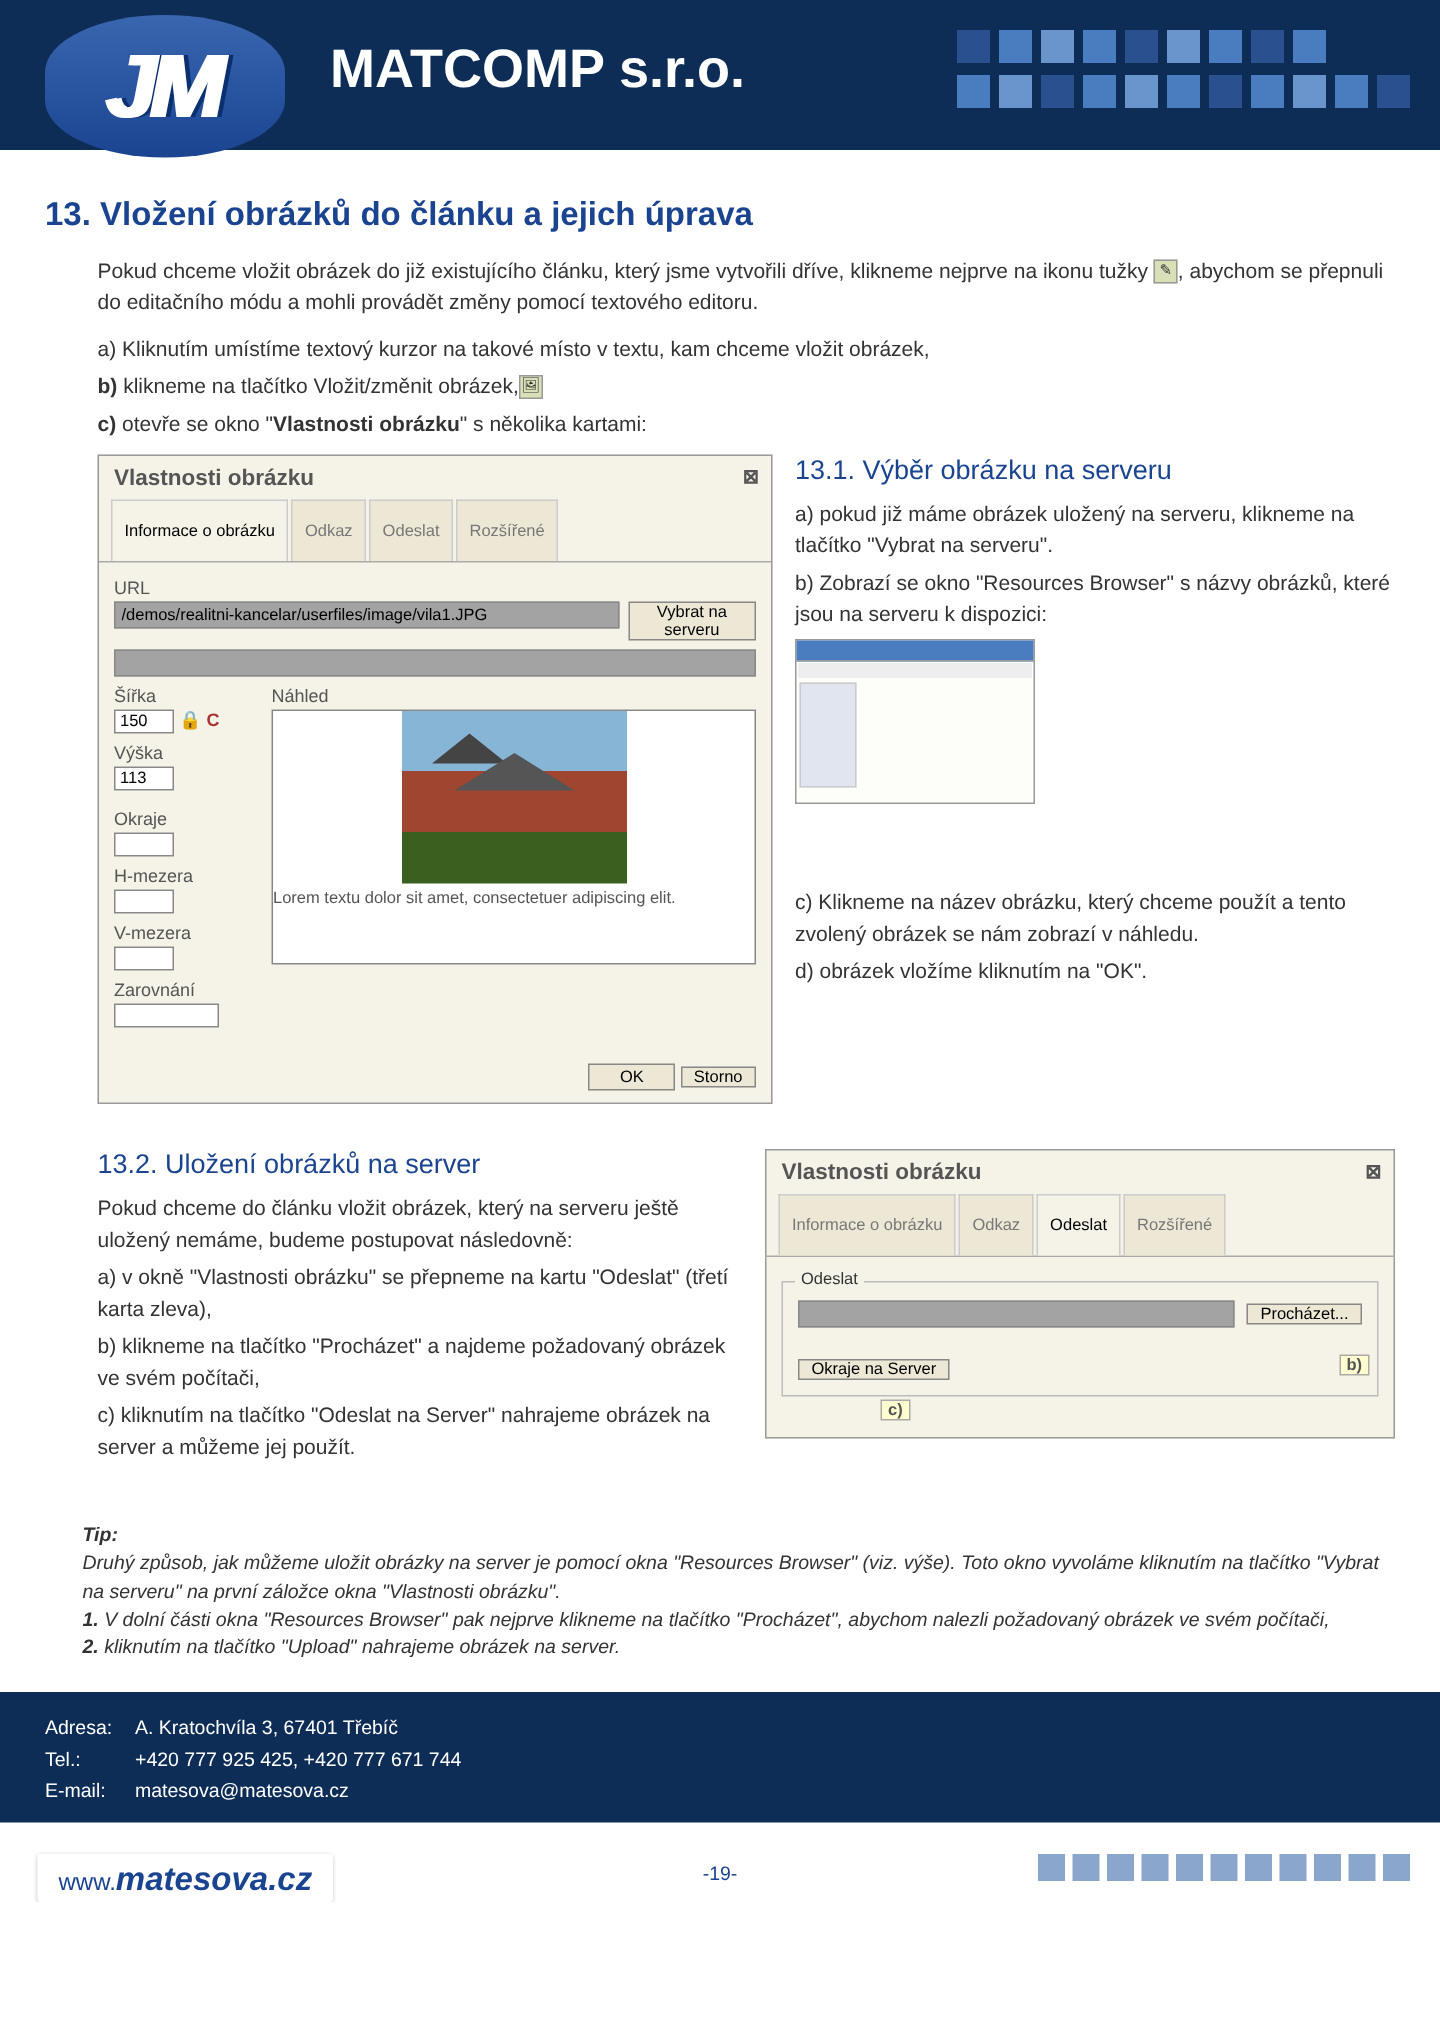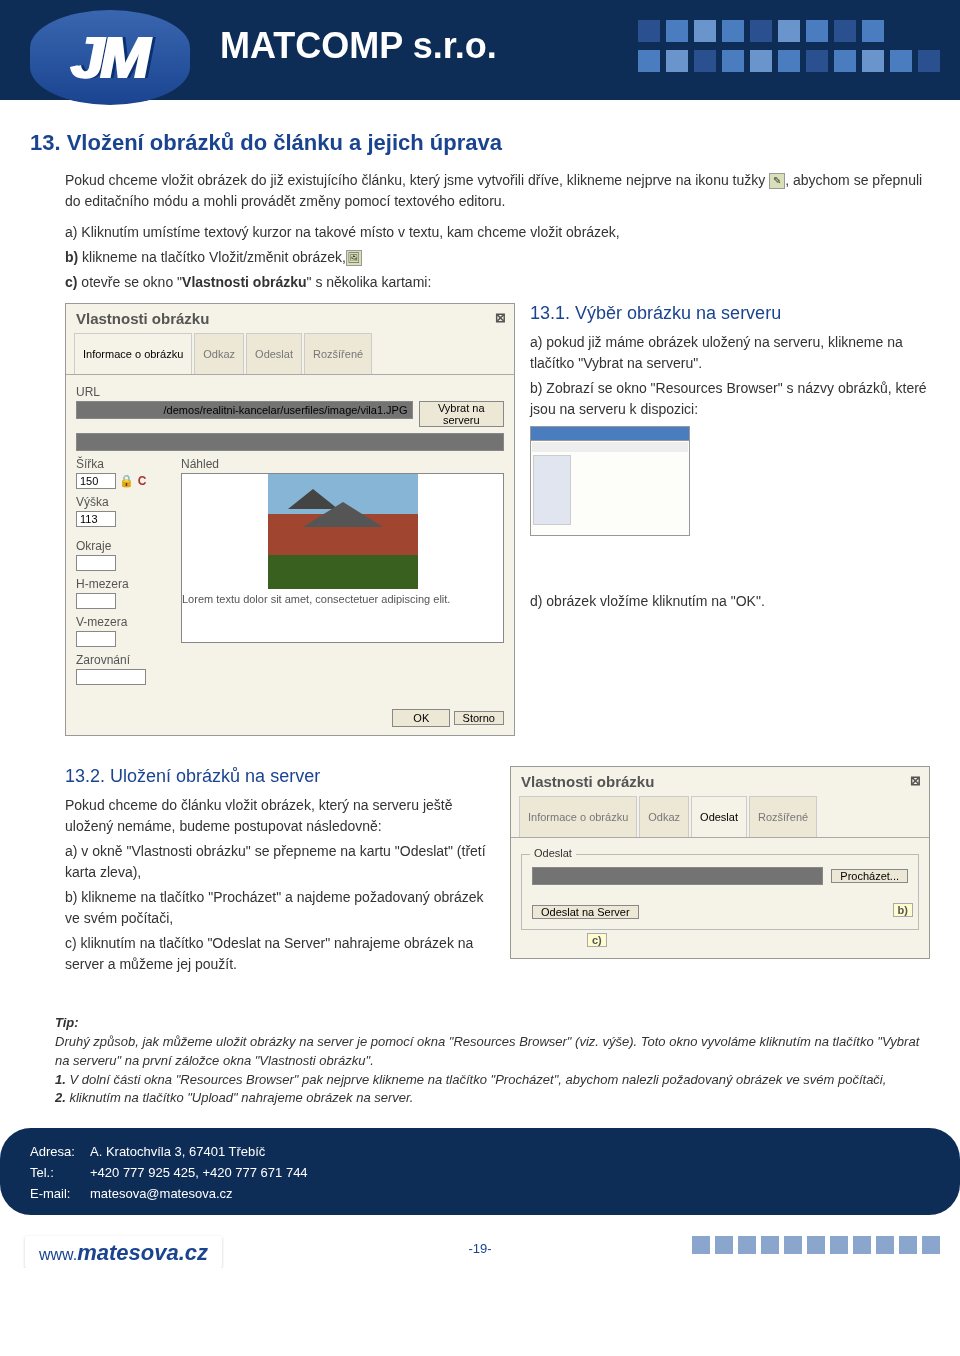--- a/index.html
+++ b/index.html
@@ -32,21 +32,21 @@
   
   .dlg { background: #f5f3e7; border: 1px solid #999; font-size: 12px; }
   .dlg-title { padding: 6px 10px; font-size: 15px; font-weight: bold; color: #555; position: relative; }
   .dlg-close { position: absolute; right: 8px; top: 6px; font-size: 13px; }
   .dlg-tabs { display: flex; border-bottom: 1px solid #aaa; padding-left: 8px; gap: 2px; }
   .dlg-tab { padding: 14px 8px; background: #ede8d5; border: 1px solid #ccc; border-bottom: none; font-size: 11px; color: #777; }
   .dlg-tab.active { background: #f5f3e7; color: #000; }
   .dlg-body { padding: 10px; }
   .dlg-row { margin-bottom: 6px; }
   .dlg-label { display: block; color: #555; margin-bottom: 2px; }
-  .dlg-input { width: 100%; border: 1px solid #888; background: #737373; padding: 2px 4px; font-size: 11px; height: 18px; text-align: right; }
+  .dlg-input { width: 100%; border: 1px solid #888; background: #a3a3a3; padding: 2px 4px; font-size: 11px; height: 18px; }
   .dlg-btn { background: #ece8d5; border: 1px solid #888; padding: 0 8px; font-size: 11px; cursor: pointer; }
   .dlg-cols { display: flex; gap: 10px; }
   .dlg-cleft { flex: 0 0 95px; }
   .dlg-cright { flex: 1; }
   .dlg-small-input { width: 40px; border: 1px solid #888; background: #fff; padding: 1px 3px; font-size: 11px; height: 16px; }
   .preview-box { border: 1px solid #888; background: #fff; height: 170px; overflow: hidden; position: relative; }
   .preview-img { width: 150px; height: 115px; background: linear-gradient(180deg, #87b5d6 0%, #87b5d6 35%, #a04530 35%, #a04530 70%, #3a6020 70%); display: block; margin: 0 auto; position: relative; }
   .preview-roof { position: absolute; top: 28px; left: 50%; transform: translateX(-50%); width: 0; height: 0; border-left: 40px solid transparent; border-right: 40px solid transparent; border-bottom: 25px solid #555; }
   .preview-roof2 { position: absolute; top: 15px; left: 20px; width: 0; height: 0; border-left: 25px solid transparent; border-right: 25px solid transparent; border-bottom: 20px solid #444; }
   .lorem { font-size: 11px; color: #555; padding: 4px 0; }
@@ -67,21 +67,21 @@
   .dlg2-fieldset { border: 1px solid #bbb; padding: 12px 10px 10px 10px; margin-top: 6px; position: relative; }
   .dlg2-legend { position: absolute; top: -8px; left: 8px; background: #f5f3e7; padding: 0 4px; font-size: 11px; }
   .callout { display: inline-block; background: #fffcd0; border: 1px solid #aaa; padding: 0 4px; font-size: 11px; font-weight: bold; color: #555; }
   
   
   .tip { margin: 25px 30px 20px 55px; font-style: italic; font-size: 13px; line-height: 1.45; }
   .tip b { font-style: italic; }
   
   
   .footer { margin-top: 20px; position: relative; height: 140px; }
-  .footer-band { background: #0d2d57; color: #fff; padding: 14px 36px 10px 30px; font-size: 13px; line-height: 1.6; border-radius: 31px; }
+  .footer-band { background: #0d2d57; color: #fff; padding: 14px 36px 10px 30px; font-size: 13px; line-height: 1.6; }
   .footer-band .lbl { display: inline-block; width: 60px; }
   .footer-brand { position: absolute; left: 25px; bottom: 0; background: #fff; padding: 4px 14px 2px 14px; color: #1a4490; font-size: 22px; font-weight: bold; border-radius: 2px; box-shadow: 0 1px 3px rgba(0,0,0,0.2); }
   .footer-brand .www { font-size: 16px; font-weight: normal; }
   .footer-brand .dom { font-style: italic; }
   .page-num { position: absolute; left: 50%; bottom: 12px; transform: translateX(-50%); color: #1a4490; font-size: 13px; }
   .footer-squares { position: absolute; right: 20px; bottom: 14px; display: flex; gap: 5px; }
   .fsq { width: 18px; height: 18px; background: #8aa6cc; }
 </style>
 </head>
 <body>
@@ -191,20 +191,21 @@
     <div class="right-col">
       <h2>13.1. Výběr obrázku na serveru</h2>
       <p class="body-text">a) pokud již máme obrázek uložený na serveru, klikneme na tlačítko "Vybrat na serveru".</p>
       <p class="body-text">b) Zobrazí se okno "Resources Browser" s názvy obrázků, které jsou na serveru k dispozici:</p>
       <div class="rb-small">
         <div class="rb-top"></div>
         <div class="rb-row"></div>
         <div class="rb-side"></div>
       </div>
       <div style="height:55px;"></div>
+      <p class="body-text">c) Klikneme na název obrázku, který chceme použít a tento zvolený obrázek se nám zobrazí v náhledu.</p>
       <p class="body-text">d) obrázek vložíme kliknutím na "OK".</p>
     </div>
   </div>
 
   <div class="sec132">
     <div class="lcol" style="margin-left:35px;">
       <h2>13.2. Uložení obrázků na server</h2>
       <p class="body-text">Pokud chceme do článku vložit obrázek, který na serveru ještě uložený nemáme, budeme postupovat následovně:</p>
       <p class="body-text">a) v okně "Vlastnosti obrázku" se přepneme na kartu "Odeslat" (třetí karta zleva),</p>
       <p class="body-text">b) klikneme na tlačítko "Procházet" a najdeme požadovaný obrázek ve svém počítači,</p>
@@ -223,21 +224,21 @@
           <div class="dlg-tab">Rozšířené</div>
         </div>
         <div class="dlg2-body">
           <div class="dlg2-fieldset">
             <span class="dlg2-legend">Odeslat</span>
             <div style="display:flex;gap:8px;align-items:center;">
               <input class="dlg-input" style="flex: 1 1 0%;">
               <button class="dlg-btn">Procházet...</button>
             </div>
             <div style="margin-top:20px; position:relative;">
-              <button class="dlg-btn">Odeslat na Server</button>
+              <button class="dlg-btn">Okraje na Server</button>
               <span class="callout" style="position:absolute; left:55px; top:28px;">c)</span>
               <span class="callout" style="position:absolute; right:-5px; top:-2px;">b)</span>
             </div>
           </div>
         </div>
       </div>
     </div>
   </div>
 </div>
 

